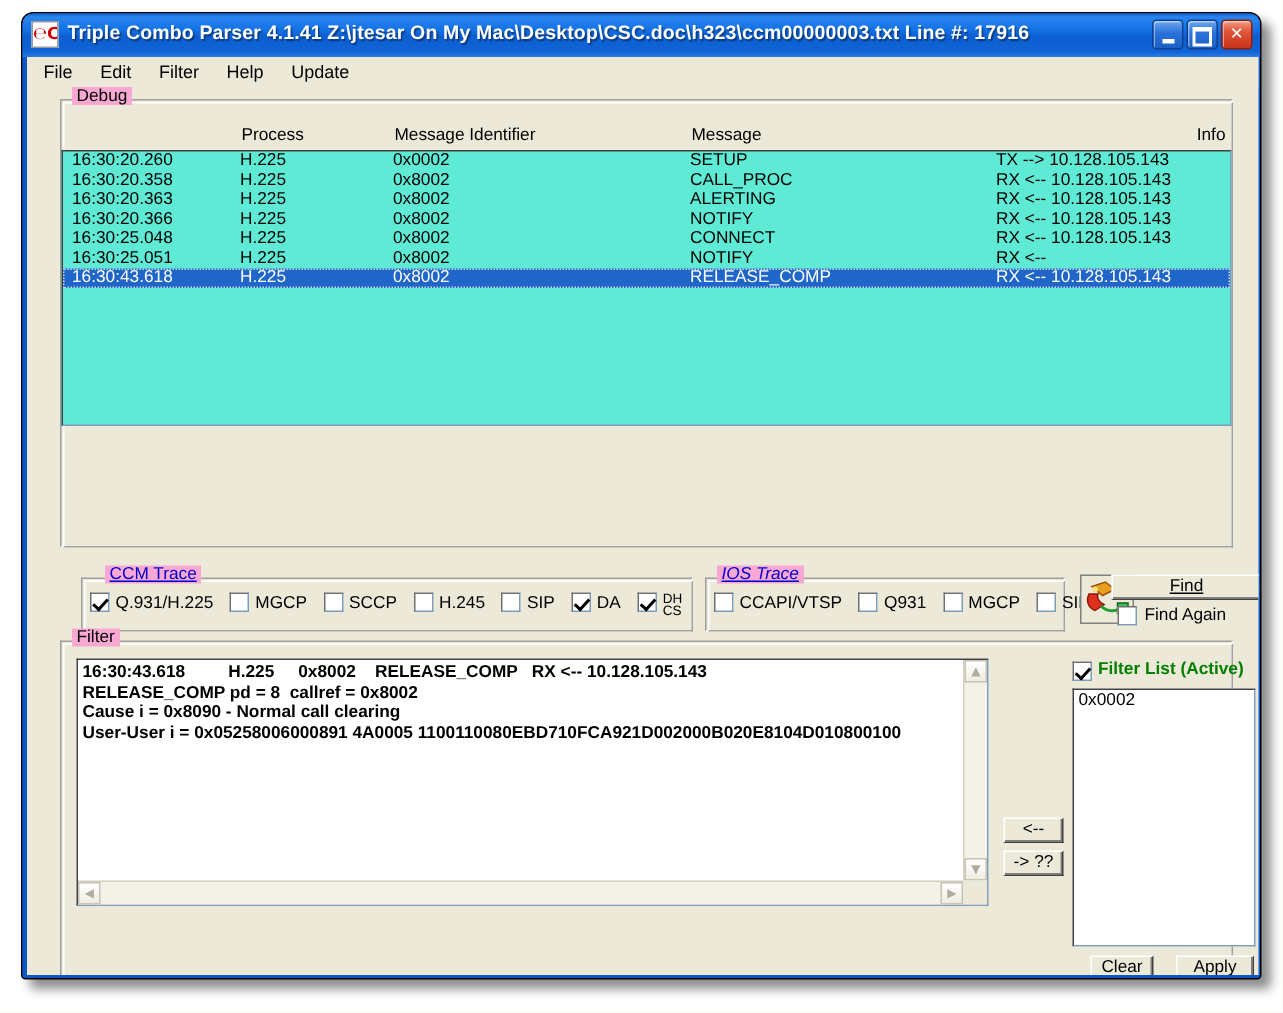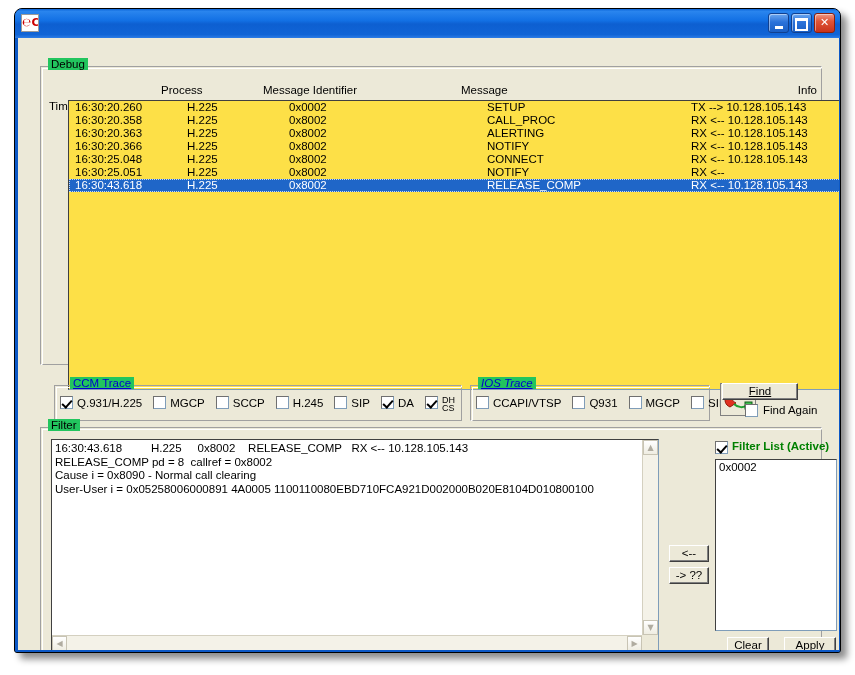--- a/index.html
+++ b/index.html
@@ -134,21 +134,21 @@
     inset: 0;
     border: 1px solid #a0a0a0;
     border-top-color: #ffffff;
     border-left-color: #ffffff;
     transform: translate(1px,1px);
     pointer-events: none;
   }
   .group-label {
     position: absolute;
     top: -8px; left: 8px;
-    background: #22c55e;
+    background: #f9a8d4;
     padding: 0 3px;
     font-size: 11.5px;
     color: #000000;
     z-index: 3;
     font-family: "Liberation Sans", sans-serif;
   }
   .group-label.link {
     color: #0000cc;
     text-decoration: underline;
   }
@@ -171,28 +171,27 @@
   }
   #col-time { left: 8px; margin-top: 16px; }
   #col-process { left: 120px; }
   #col-msgid { left: 222px; }
   #col-message { left: 420px; }
   #col-info { right: 4px; }
 
   #debug-list {
     position: absolute;
     left: 23px; top: 62px;
-    width: 780px; height: 290px;
-    background: #fde047;
+    width: 780px; height: 184px;
+    background: #5eead4;
     border: 1px solid #7f9db9;
     border-top-color: #404040;
     border-left-color: #404040;
     box-sizing: border-box;
     overflow: hidden;
-    margin-left: 27px;
   }
   .row {
     position: relative;
     height: 13px;
     line-height: 13px;
     font-size: 11.5px;
     white-space: nowrap;
     color: #000000;
     font-family: "Liberation Sans", sans-serif;
   }
@@ -279,45 +278,46 @@
     border: 1px solid #ffffff;
     border-right-color: #404040;
     border-bottom-color: #404040;
     box-shadow: inset -1px -1px 0 #808080, inset 1px 1px 0 #ece9d8;
     box-sizing: border-box;
     font-size: 11.5px;
     color: #000000;
     text-align: center;
     font-family: "Liberation Sans", sans-serif;
   }
-  #btn-find { left: 704px; top: 345px; width: 76px; height: 17px; line-height: 15px; }
+  #btn-find { left: 723px; top: 345px; width: 100px; height: 17px; line-height: 15px; }
   #btn-find u { text-decoration: underline; }
 
   #find-again-cb {
     position: absolute; left: 727px; top: 366px;
   }
   #find-again-label {
     position: absolute; left: 745px; top: 366px;
     font-size: 11.5px; color: #000000;
     font-family: "Liberation Sans", sans-serif;
   }
 
   
   #grp-detail { left: 22px; top: 389px; width: 782px; height: 235px; }
 
   #detail-box {
     position: absolute;
     left: 33px; top: 401px;
-    width: 608px; height: 213px;
+    width: 608px; height: 165px;
     background: #ffffff;
     border: 1px solid #7f9db9;
     border-top-color: #404040;
     border-left-color: #404040;
     box-sizing: border-box;
     overflow: hidden;
+    font-weight: bold;
   }
   #detail-text {
     position: absolute;
     left: 3px; top: 2px;
     font-size: 11.5px;
     line-height: 13.5px;
     color: #000000;
     white-space: pre;
     font-family: "Liberation Sans", sans-serif;
   }
@@ -391,31 +391,39 @@
   #btn-apply { left: 766px; top: 599px; width: 52px; height: 17px; line-height: 15px; }
 </style>
 </head>
 <body>
 
 <div id="app-window">
   <div id="frame-inner">
 
     <div id="title-bar">
       <div id="title-icon">℮C</div>
+      <div id="title-text">Triple Combo Parser 4.1.41 Z:\jtesar On My Mac\Desktop\CSC.doc\h323\ccm00000003.txt Line #: 17916</div>
       <div class="caption-btn" id="btn-min">
           <span class="cap-glyph"></span>
         </div>
       <div class="caption-btn" id="btn-max">
           <span class="cap-glyph"></span>
         </div>
       <div class="caption-btn" id="btn-close">✕</div>
     </div>
 
     <div id="client">
 
+      <div id="menu-bar">
+        <span class="menu-item">File</span>
+        <span class="menu-item">Edit</span>
+        <span class="menu-item">Filter</span>
+        <span class="menu-item">Help</span>
+        <span class="menu-item">Update</span>
+      </div>
 
       <div class="groupbox" id="grp-debug"></div>
       <div class="group-label" style="left:30px; top:20px;">Debug</div>
 
       <div id="list-headers">
         <span class="col" id="col-time">Time</span>
         <span class="col" id="col-process">Process</span>
         <span class="col" id="col-msgid">Message Identifier</span>
         <span class="col" id="col-message">Message</span>
         <span class="col" id="col-info">Info</span>

